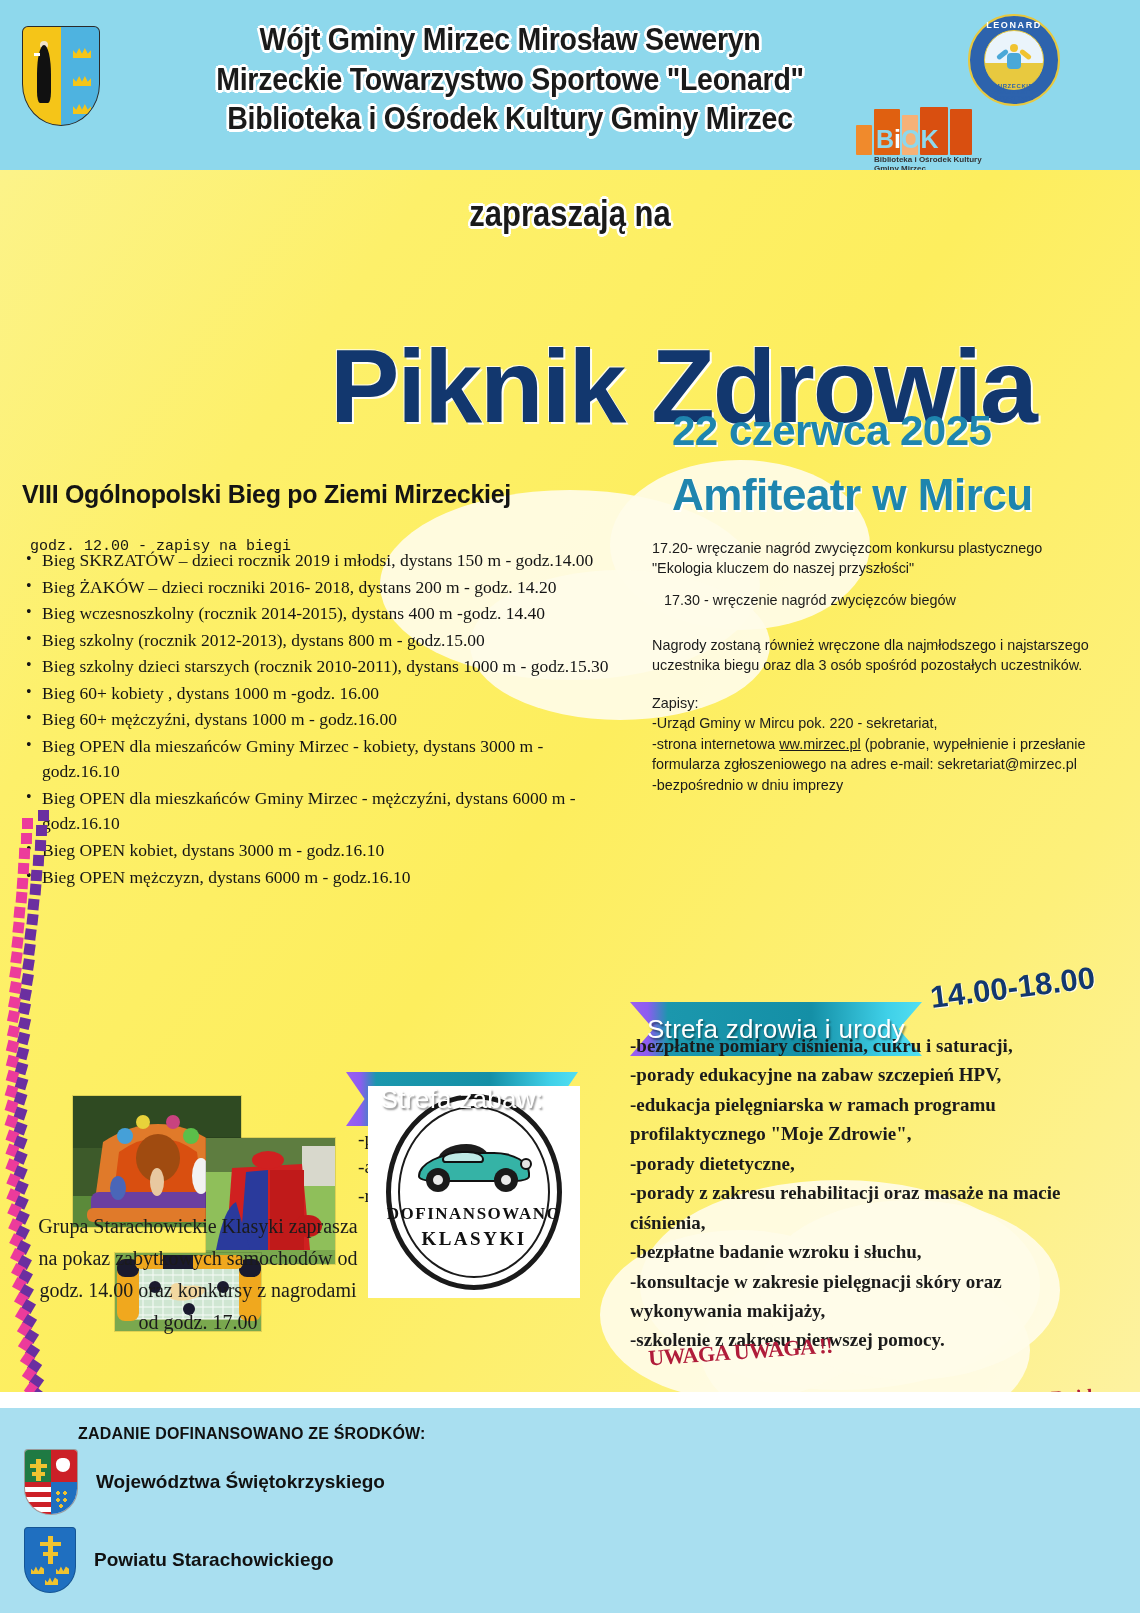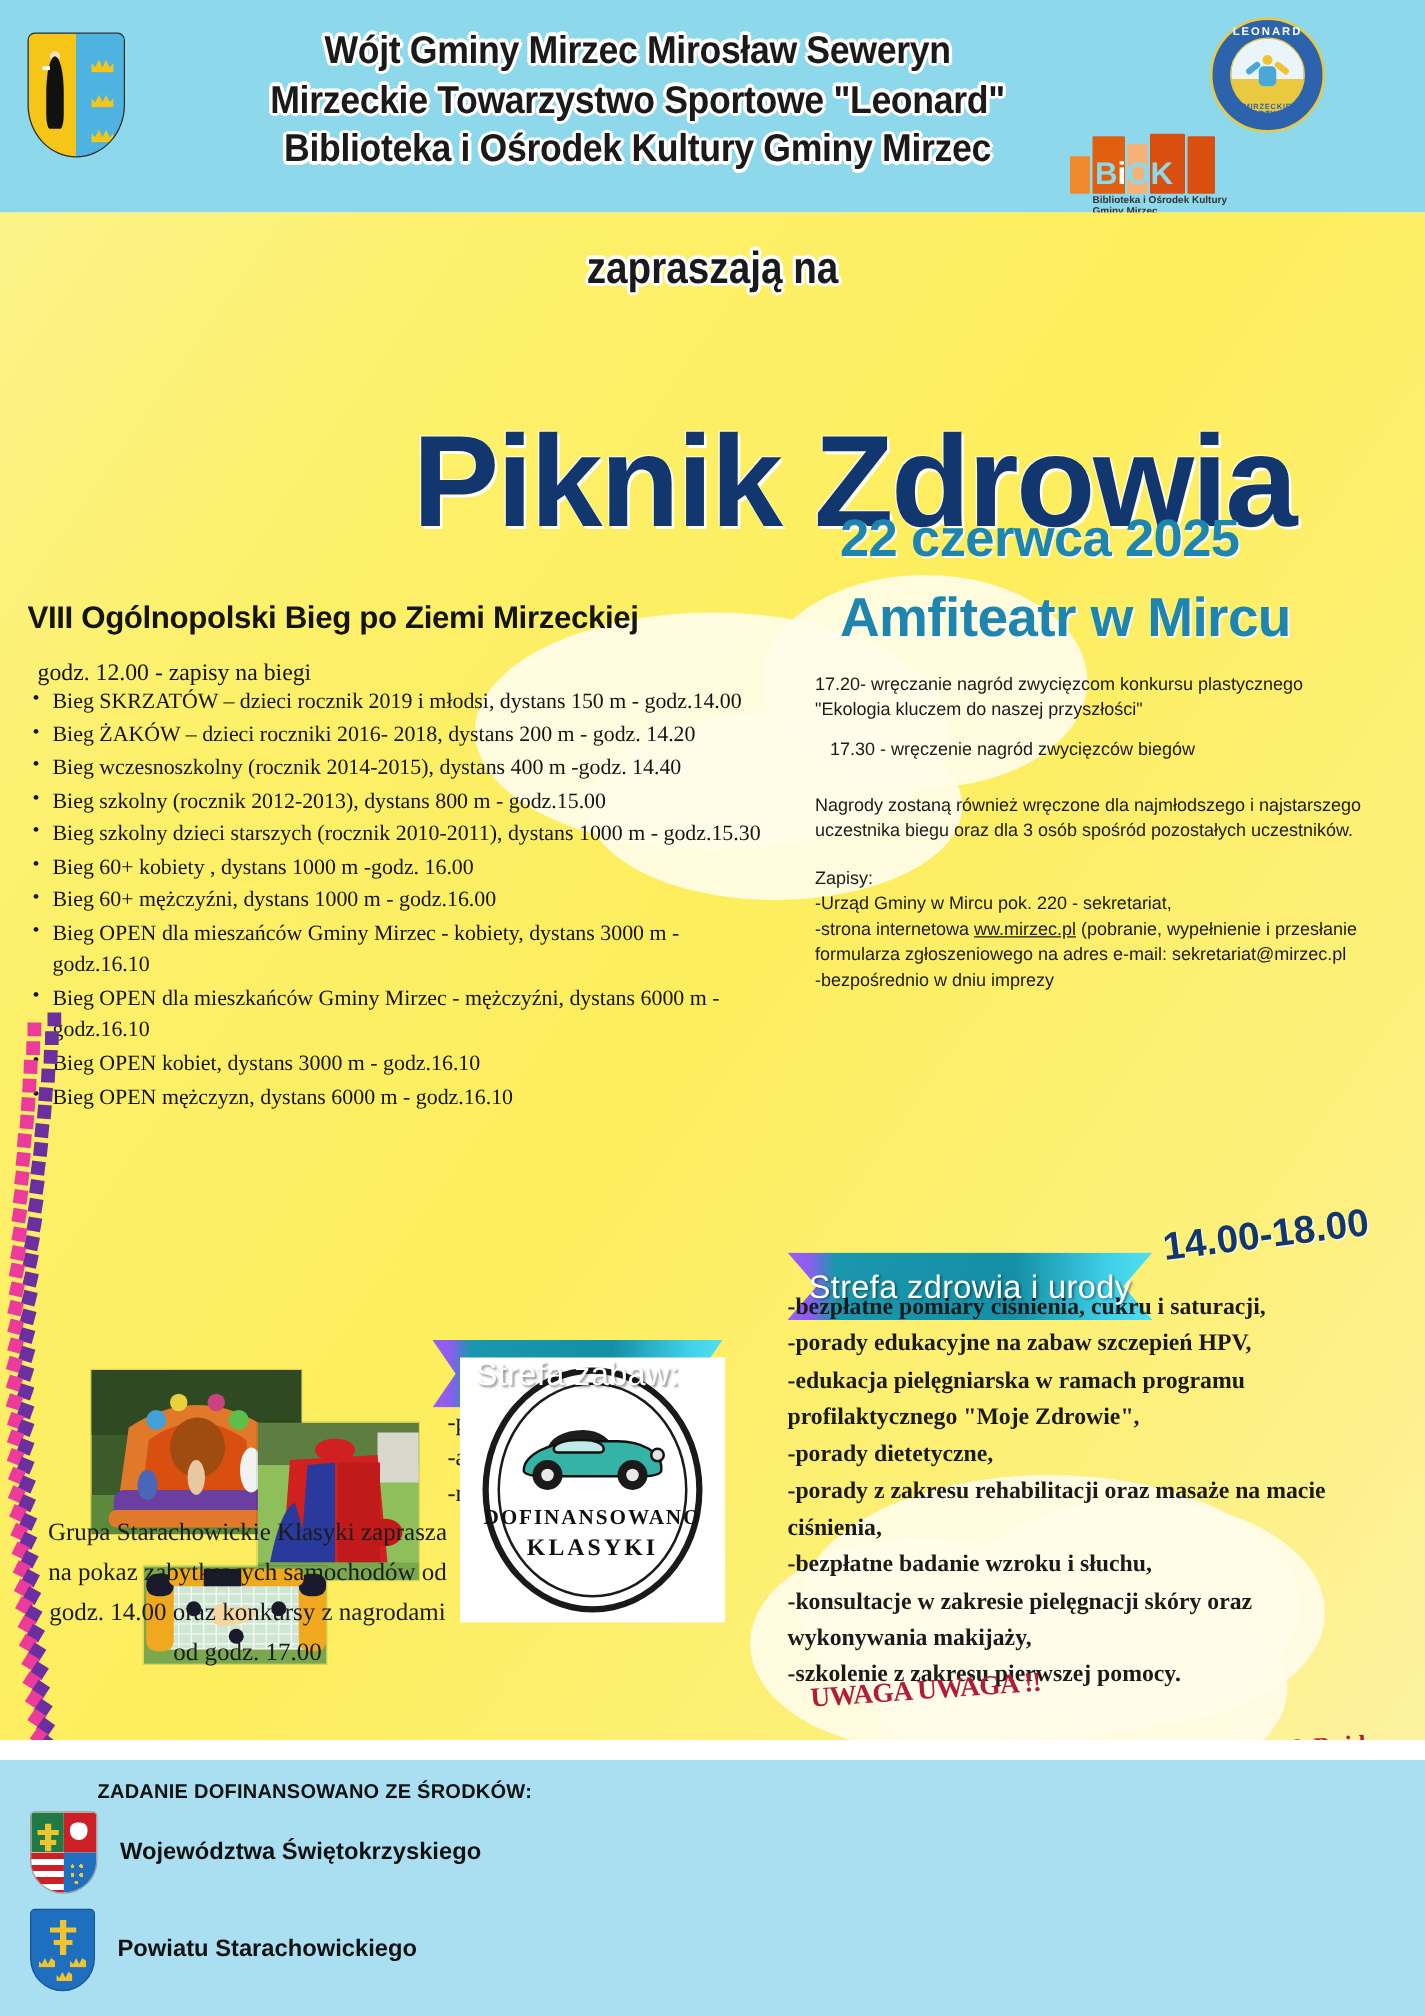--- a/index.html
+++ b/index.html
@@ -183,23 +183,23 @@
     text-shadow: 1px 1px 0 rgba(255,255,255,0.85);
   }
 
   
   .bieg-title {
     position:absolute; left:22px; top:310px; width:600px;
     font-size:25px; font-weight:bold; color:#141414;
     letter-spacing:-0.3px;
   }
   .bieg-intro {
-    position:absolute; left:30px; top:358px;
-    font-family:Liberation Serif, serif;
-    font-size:19px; color:#141414;
+    position:absolute; left:30px; top:368px;
+    font-family:Liberation Mono, monospace;
+    font-size:15px; color:#141414;
   }
   .bieg-list {
     position:absolute; left:24px; top:378px; width:600px;
     font-family:"Liberation Serif", serif;
     font-size:17.5px; color:#141414;
     line-height:1.46;
     list-style:none;
   }
   .bieg-list li {
     position:relative; padding-left:18px; margin-bottom:1px;

